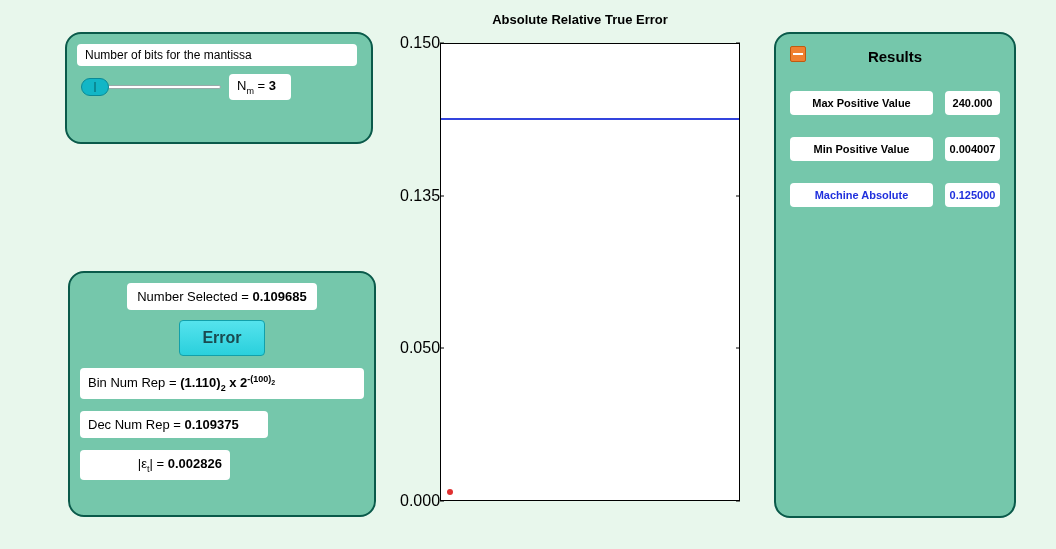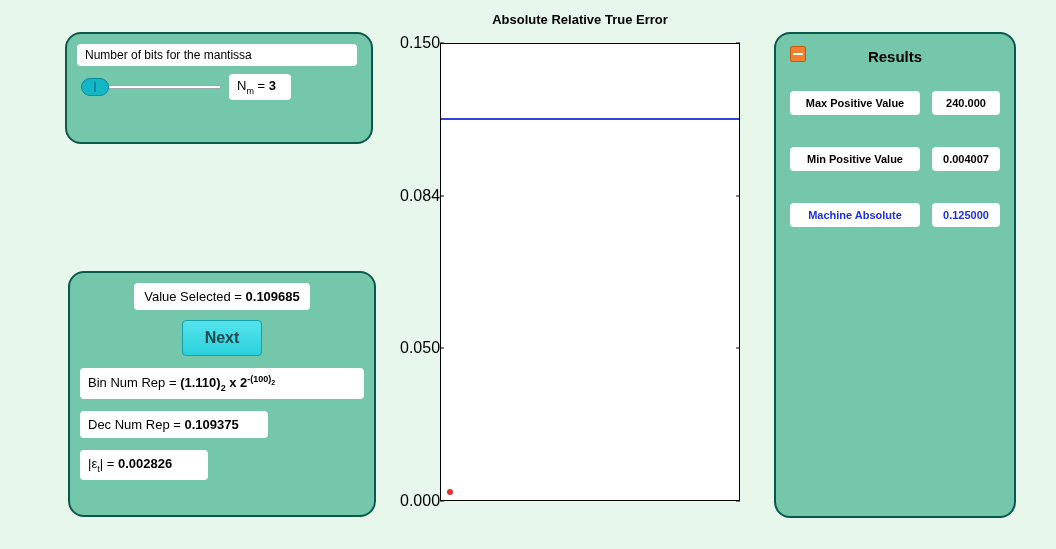--- a/index.html
+++ b/index.html
@@ -118,21 +118,21 @@
     cursor: pointer;
   }
   .field-box {
     background: #ffffff;
     border-radius: 4px;
     padding: 6px 8px;
     margin-top: 12px;
     font-size: 13px;
     width: 100%;
   }
-  .field-box.narrow { width: 128px; }
+  .field-box.narrow { width: 150px; text-align: right; }
   .bold { font-weight: bold; }
   .chart-area {
     position: absolute;
     left: 400px;
     top: 12px;
     width: 360px;
     height: 520px;
   }
   .chart-title {
     text-align: center;
@@ -214,34 +214,34 @@
   }
   .minus-icon::after {
     content: '';
     width: 10px;
     height: 2px;
     background: #fff;
   }
   .result-row {
     display: flex;
     gap: 12px;
-    margin-bottom: 24px;
+    margin-bottom: 14px;
     padding: 4px 4px;
   }
   .result-label {
     flex: 1;
     background: #ffffff;
     border-radius: 4px;
     padding: 6px 6px;
     font-size: 11px;
     font-weight: bold;
     text-align: center;
   }
   .result-value {
-    width: 68px;
+    width: 55px;
     background: #ffffff;
     border-radius: 4px;
     padding: 6px 4px;
     font-size: 11px;
     font-weight: bold;
     text-align: center;
   }
   .blue-text { color: #2030dd; }
 </style>
 </head>
@@ -257,26 +257,26 @@
     <div class="slider-value">
       <span id="mantissa-var">N<sub class="sub">m</sub> = </span>
       <span class="bold">3</span>
     </div>
   </div>
 </div>
 
 <div class="panel panel-bottom">
   <div class="center-row">
     <div class="number-selected">
-      <span>Value Selected =</span>
+      <span>Number Selected =</span>
       <span class="bold">0.109685</span>
     </div>
   </div>
   <div class="center-row">
-    <button class="next-btn">Next</button>
+    <button class="next-btn">Error</button>
   </div>
   <div class="field-box">
     <span>Bin Num Rep =</span>
     <span class="bold" id="bin-rep-value">(1.110)<sub class="sub">2</sub> x 2<sup class="sup">-(100)<sub class="sub" style="font-size:7px">2</sub></sup></span>
   </div>
   <div class="field-box" style="width:188px">
     <span>Dec Num Rep =</span>
     <span class="bold">0.109375</span>
   </div>
   <div class="field-box narrow">
@@ -288,21 +288,21 @@
 <div class="chart-area">
   <div class="chart-title">Absolute Relative True Error</div>
   <div class="chart-body" id="chart-body">
     <div class="plot-frame"></div>
   <div class="yaxis-tick" style="top: 470px; text-align: right;">0.000</div>
       <div class="tick-mark" style="top: 470px;"></div>
       <div class="tick-mark-r" style="top: 470px;"></div>
       <div class="yaxis-tick" style="top: 317.333px;">0.050</div>
       <div class="tick-mark" style="top: 317.333px;"></div>
       <div class="tick-mark-r" style="top: 317.333px;"></div>
-      <div class="yaxis-tick" style="top: 164.667px;">0.084</div>
+      <div class="yaxis-tick" style="top: 164.667px;">0.135</div>
       <div class="tick-mark" style="top: 164.667px;"></div>
       <div class="tick-mark-r" style="top: 164.667px;"></div>
       <div class="yaxis-tick" style="top: 12px;">0.150</div>
       <div class="tick-mark" style="top: 12px;"></div>
       <div class="tick-mark-r" style="top: 12px;"></div>
       <div class="hline" style="top: 87.3333px;"></div>
       <div class="data-point" style="left: 50px; top: 461.371px;"></div>
     </div>
 </div>
 

